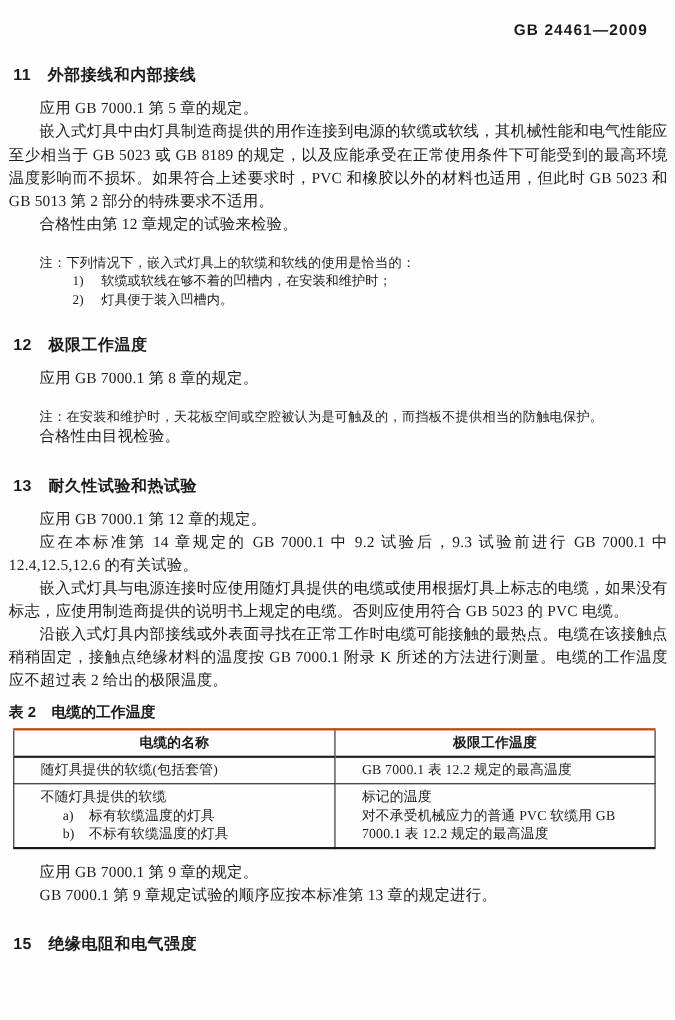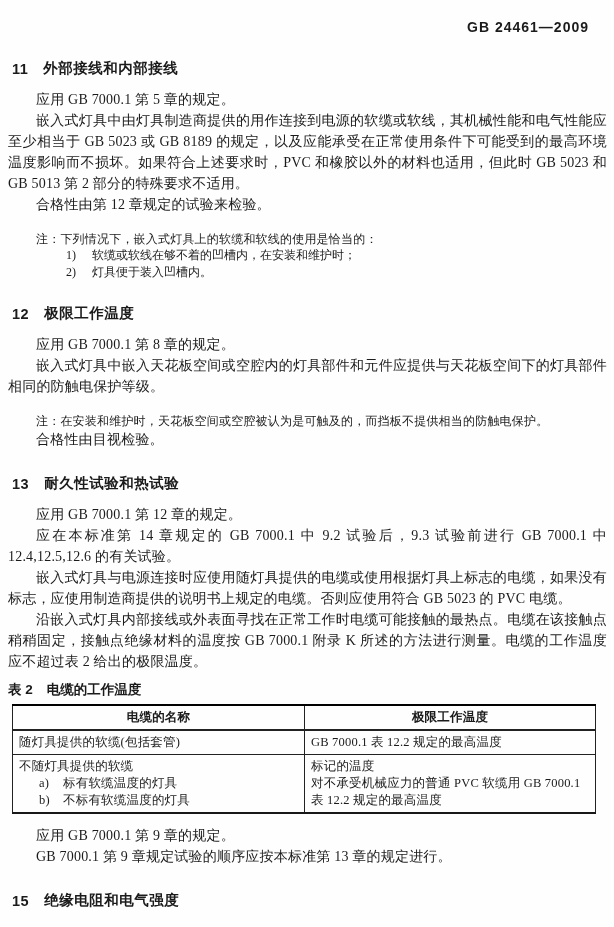--- a/index.html
+++ b/index.html
@@ -71,25 +71,25 @@
   table.tbl{
     width:583px;
     margin:0 0 0 4px;
     border-collapse:collapse;
     table-layout:fixed;
     font-size:12.5px;
     line-height:17px;
   }
   table.tbl th, table.tbl td{
     border:1px solid #222;
-    padding:3px 6px;
+    padding:3px 24px;
     vertical-align:top;
     letter-spacing:0.2px;
   }
-  table.tbl{border-top:2px solid #000000;border-bottom:2px solid #181818;}
+  table.tbl{border-top:2px solid #c2410c;border-bottom:2px solid #181818;}
   table.tbl tr.hdr th{
     border-bottom:2px solid #222;
     text-align:center;
     font-weight:bold;
     padding:3px 6px;
   }
   table.tbl col.c1{width:292px;}
   table.tbl col.c2{width:291px;}
   .cell-sub{padding-left:20px;}
   .cell-sub .sub-num{display:inline-block;min-width:14px;margin-right:10px;}
@@ -121,21 +121,20 @@
     </div>
   </section>
 
   <section>
     <h2 class="sec-h">
       <span class="sec-num">12</span>
       <span class="sec-title">极限工作温度</span>
     </h2>
     <div class="sec-body">
       <p class="body-p">应用 GB 7000.1 第 8 章的规定。</p>
-      <p class="body-p">嵌入式灯具中嵌入天花板空间或空腔内的灯具部件和元件应提供与天花板空间下的灯具部件相同的防触电保护等级。</p>
       <div class="note">注：在安装和维护时，天花板空间或空腔被认为是可触及的，而挡板不提供相当的防触电保护。</div>
       <p class="body-p">合格性由目视检验。</p>
     </div>
   </section>
 
   <section>
     <h2 class="sec-h">
       <span class="sec-num">13</span>
       <span class="sec-title">耐久性试验和热试验</span>
     </h2>

